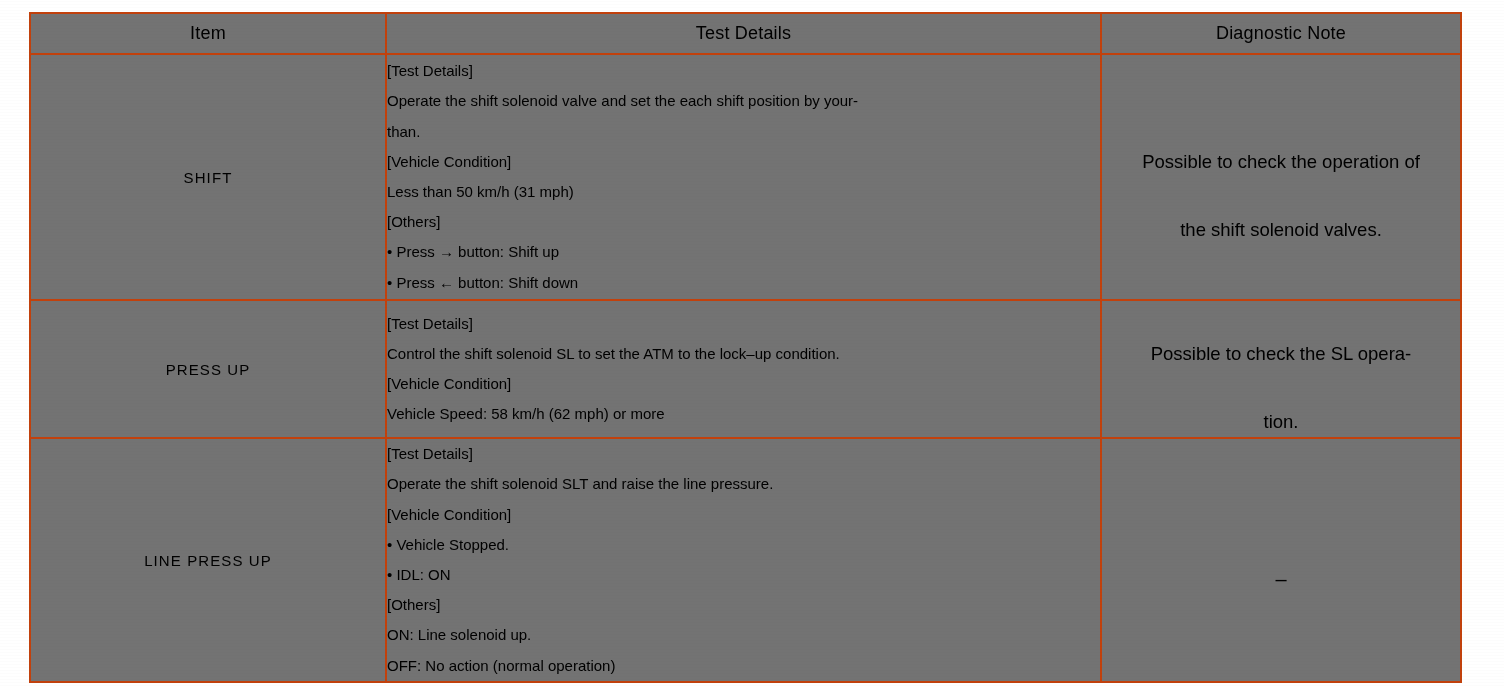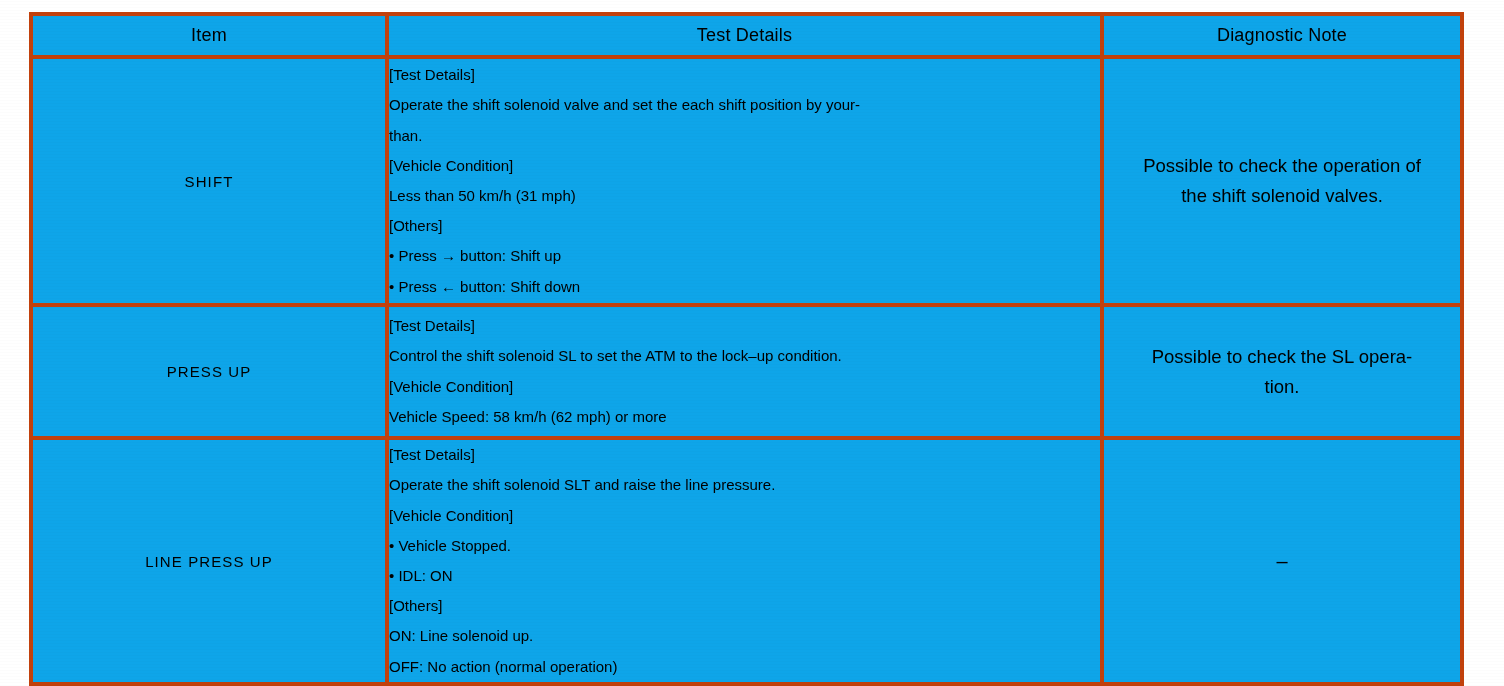--- a/index.html
+++ b/index.html
@@ -27,25 +27,25 @@
     left: 29px;
     top: 12px;
     width: 1431px;
     border-collapse: collapse;
     table-layout: fixed;
     background: #ffffff;
   }
 
   table.spec-table td,
   table.spec-table th {
-    border: 4px solid #c2410c;
+    border: 2px solid #c2410c;
     padding: 0;
     vertical-align: middle;
     font-weight: normal;
-    background: #0ea5e9;
+    background: #737373;
   }
 
   col.col-item      { width: 356px; }
   col.col-details   { width: 715px; }
   col.col-note      { width: 360px; }
 
   
   .header-cell {
     height: 39px;
     text-align: center;
@@ -78,21 +78,21 @@
     text-indent: 0;
   }
 
   
   .note-cell {
     text-align: center;
     font-size: 18.5px;
     line-height: 30px;
     padding: 4px 12px;
   }
-  .note-cell .nline { display: block; }
+  .note-cell .nline { display: block; margin-top: 38px; }
   .note-cell.dash-cell {
     font-size: 20px;
   }
 
   
   tr.row-shift .item-cell,
   tr.row-shift .details-cell,
   tr.row-shift .note-cell { height: 244px; }
 
   tr.row-lockup .item-cell,

